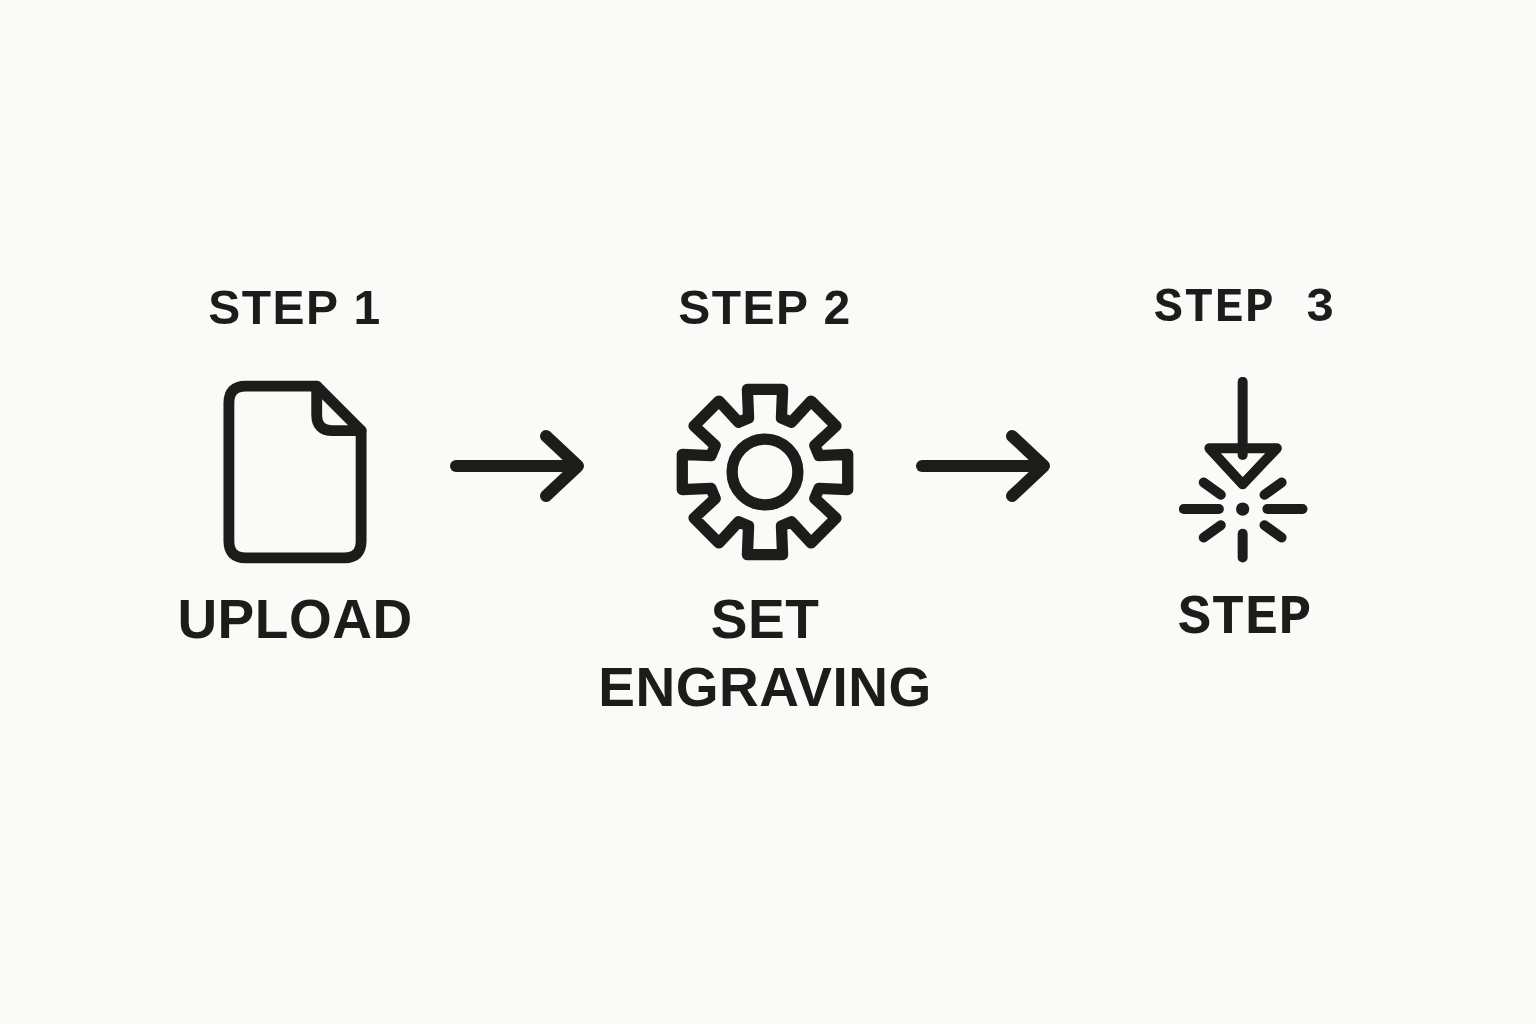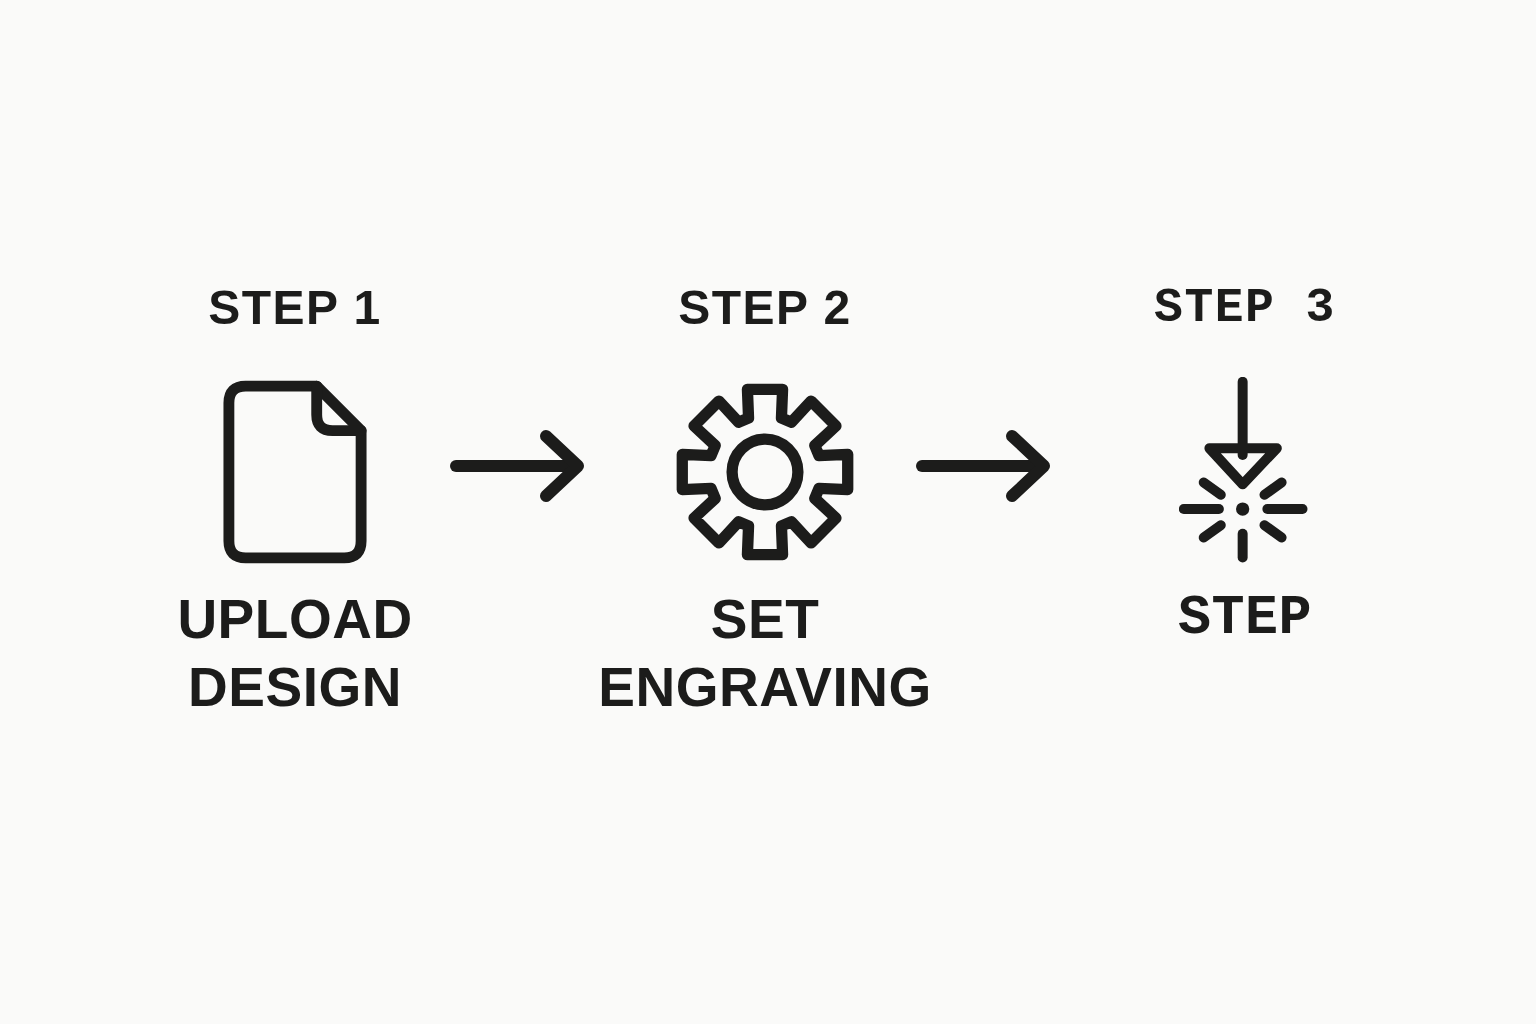--- a/index.html
+++ b/index.html
@@ -69,21 +69,20 @@
   <div class="step-col col-1">
     <div class="step-title">STEP 1</div>
     <div class="icon-wrap">
       <svg width="148" height="188" viewBox="0 0 150 190">
         <path class="ink-stroke" stroke-width="11" d="M 97 8 H 25 Q 8 8 8 25 V 165 Q 8 182 25 182 H 125 Q 142 182 142 165 V 53 Z"></path>
         <path class="ink-stroke" stroke-width="11" d="M 97 8 V 37 Q 97 53 113 53 H 142"></path>
       </svg>
     </div>
     <div class="step-label">
       <span>UPLOAD</span>
-      <span>DESIGN</span>
     </div>
   </div>
 
   <div class="arrow arrow-1">
     <svg width="136" height="84" viewBox="0 0 136 84">
       <path class="ink-stroke" stroke-width="12" d="M 6 42 H 126"></path>
       <path class="ink-stroke" stroke-width="12" d="M 96 12 L 128 42 L 96 72"></path>
     </svg>
   </div>
 

